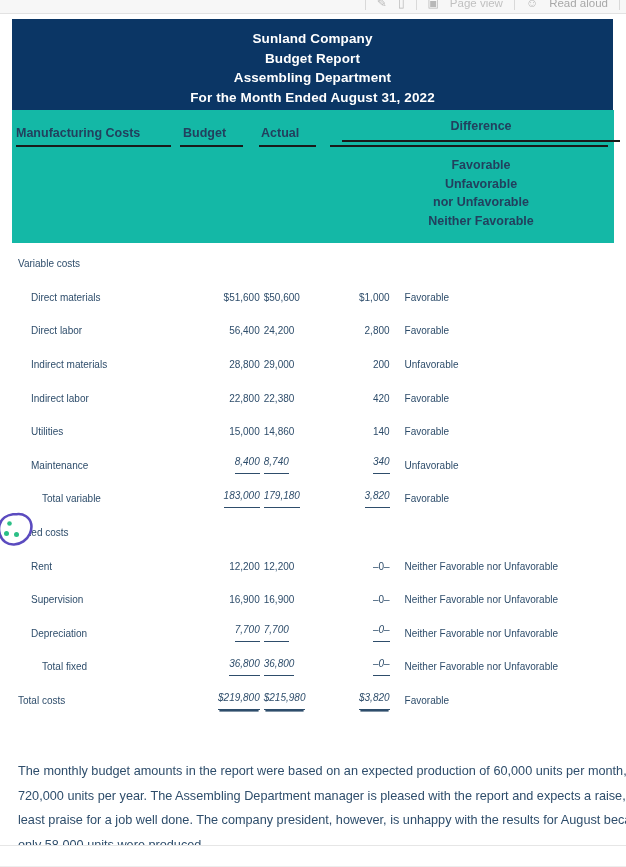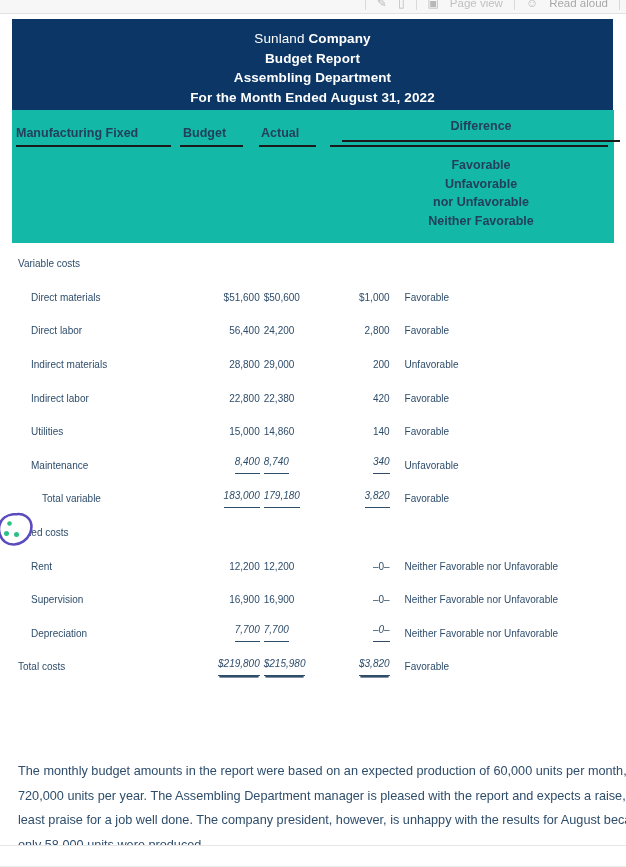--- a/index.html
+++ b/index.html
@@ -71,21 +71,21 @@
     text-align: center;
     box-sizing: border-box;
     padding-top: 10px;
   }
   .title-band div {
     font-size: 13.5px;
     line-height: 19.5px;
     font-weight: bold;
     letter-spacing: 0.1px;
   }
-  .title-band .t-light { font-weight: normal; }
+  .title-band .t-light { font-weight: bold; }
 
   
   .head-panel {
     position: absolute;
     top: 96px;
     left: 12px;
     width: 602px;
     height: 133px;
     background: #14b8a6;
   }
@@ -247,21 +247,21 @@
     <div class="diff-word">Difference</div>
     <div class="diff-rule"></div>
     <div class="diff-stack">
       <div>Favorable</div>
       <div>Unfavorable</div>
       <div>nor Unfavorable</div>
       <div>Neither Favorable</div>
     </div>
   </div>
 
-  <div class="colhead mfg">Manufacturing Fixed</div>
+  <div class="colhead mfg">Manufacturing Costs</div>
   <div class="colhead bud">Budget</div>
   <div class="colhead act">Actual</div>
 
   <div class="hrule r-mfg"></div>
   <div class="hrule r-bud"></div>
   <div class="hrule r-act"></div>
   <div class="hrule r-diff"></div>
 
   <table class="tbl">
     <tbody>
@@ -354,20 +354,27 @@
       </tr>
 
       <tr>
         <td class="c-label indent1">Depreciation</td>
         <td class="c-budget num-pad u-single"><span>7,700</span></td>
         <td class="c-actual num-pad u-single"><span>7,700</span></td>
         <td class="c-diff num-pad u-single"><span>–0–</span></td>
         <td class="c-note">Neither Favorable nor Unfavorable</td>
       </tr>
 
+      <tr>
+        <td class="c-label indent2">Total fixed</td>
+        <td class="c-budget num-pad u-single"><span>36,800</span></td>
+        <td class="c-actual num-pad u-single"><span>36,800</span></td>
+        <td class="c-diff num-pad u-single"><span>–0–</span></td>
+        <td class="c-note">Neither Favorable nor Unfavorable</td>
+      </tr>
 
       <tr>
         <td class="c-label">Total costs</td>
         <td class="c-budget num-pad u-double"><span>$219,800</span></td>
         <td class="c-actual num-pad u-double"><span>$215,980</span></td>
         <td class="c-diff num-pad u-double"><span>$3,820</span></td>
         <td class="c-note">Favorable</td>
       </tr>
     </tbody>
   </table>

